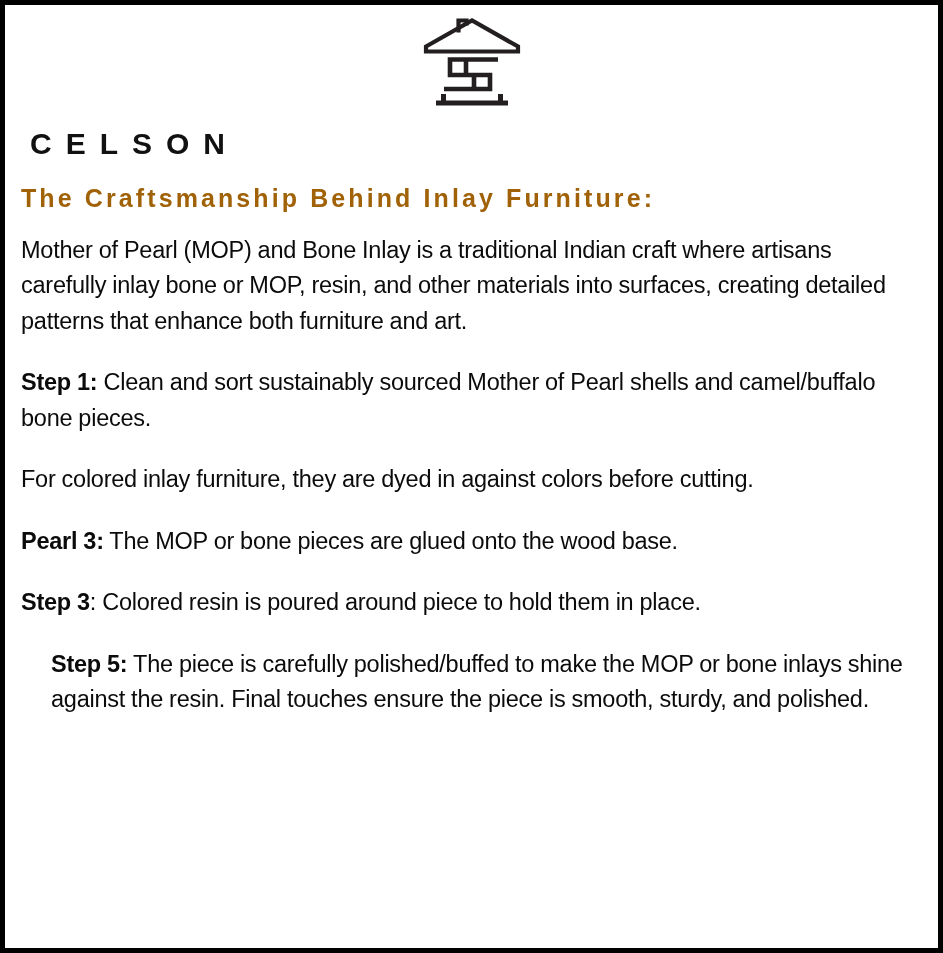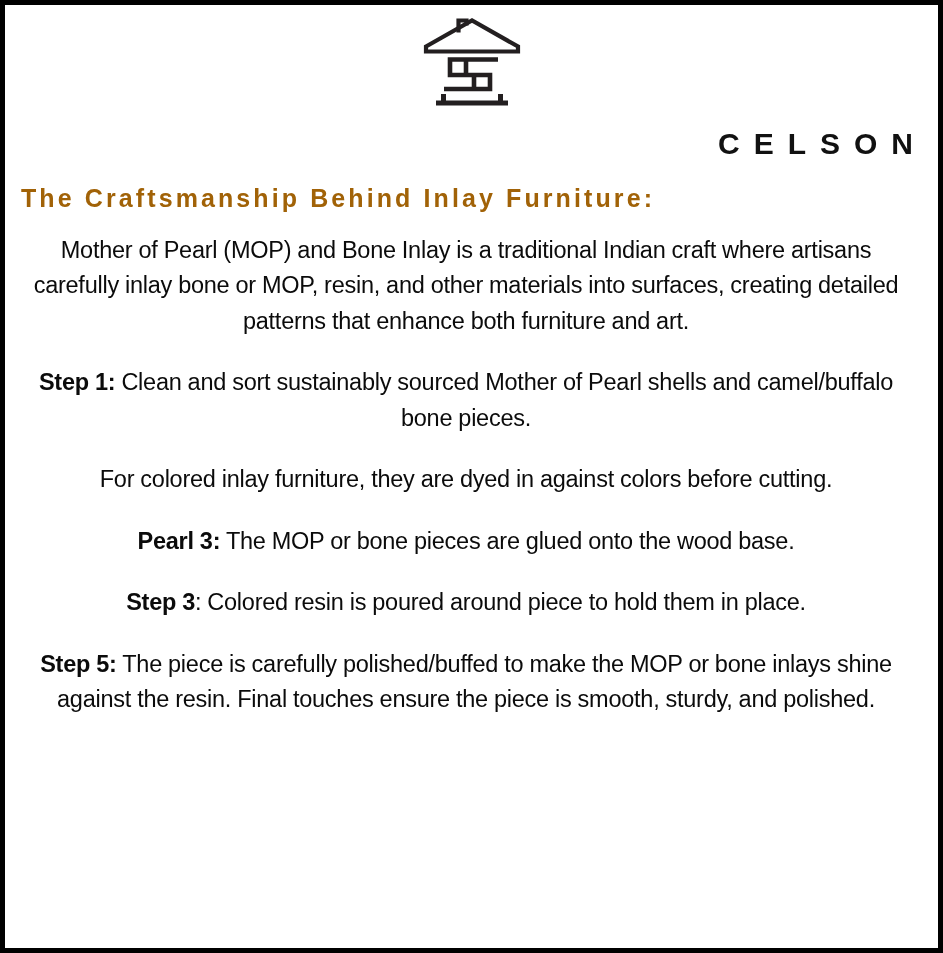--- a/index.html
+++ b/index.html
@@ -25,21 +25,21 @@
 
   .poster-inner {
     box-sizing: border-box;
     width: 100%;
     height: 100%;
     padding: 6px 11px 0 11px;
   }
 
   
   .brand {
-    text-align: right;
+    text-align: left;
     padding-top: 4px;
   }
 
   .brand-mark {
     display: block;
     margin: 0 auto;
     width: 104px;
     height: 100px;
   }
 
@@ -66,35 +66,35 @@
     color: #a16207;
     letter-spacing: 3.1px;
     white-space: nowrap;
   }
 
   
   .body-copy {
     margin: 0 0 0 5px;
     padding-top: 20px;
     width: 890px;
-    text-align: center;
   }
 
   .para {
     margin: 0 0 26px 0;
     font-family: "Liberation Sans", sans-serif;
     font-size: 23.5px;
     line-height: 35.5px;
     color: #0b0b0b;
     letter-spacing: -0.25px;
     word-spacing: -0.2px;
   }
 
   .para:last-child {
     margin-bottom: 0;
+    margin-left: 30px;
   }
 
   .para b {
     font-weight: 700;
   }
 </style>
 </head>
 <body>
 
 <div class="poster">

